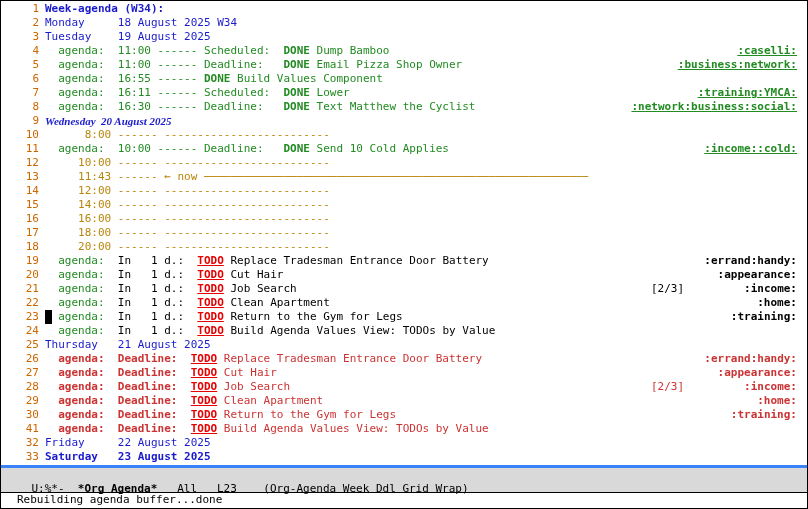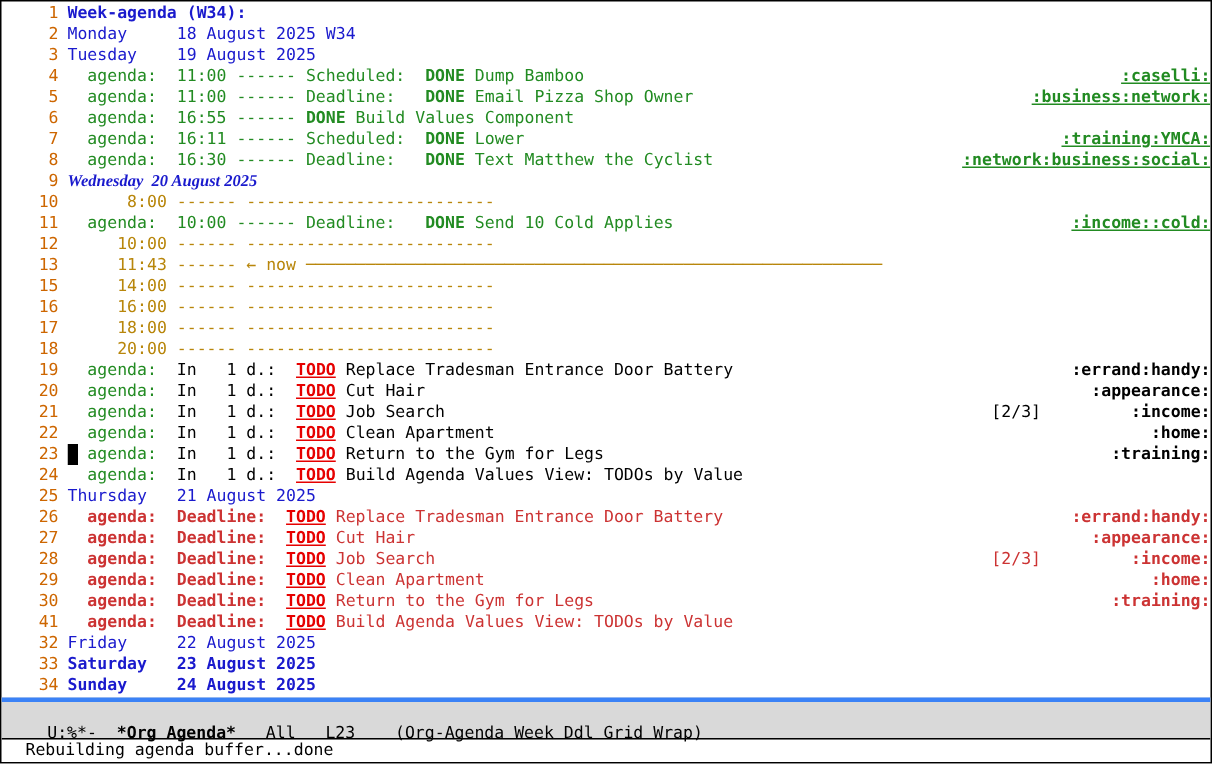--- a/index.html
+++ b/index.html
@@ -5,21 +5,21 @@
   html,body{margin:0;padding:0;background:#888;}
   .frame{
     width:808px;height:509px;box-sizing:border-box;
     border:1px solid #000;background:#fff;
     font-family:"DejaVu Sans Mono",monospace;font-size:11px;
     display:flex;flex-direction:column;overflow:hidden;
   }
   #buffer{flex:1;padding-top:1px;overflow:hidden;}
   .row{display:flex;height:14px;line-height:14px;white-space:pre;}
   .num{width:38px;padding-right:6px;text-align:right;color:#cd6600;flex:none;}
-  .content{flex:1;display:flex;overflow:hidden;white-space:pre;align-items:center;}
+  .content{flex:1;display:flex;padding-right:10px;overflow:hidden;white-space:pre;align-items:center;}
   .fill{flex:1;}
   .gap{width:60px;flex:none;}
 
   .blue{color:#1a1acd;}
   .blueb{color:#1a1acd;font-weight:bold;}
   .today{color:#1a1acd;font-weight:bold;font-style:italic;font-family:Liberation Serif, serif;}
   .green{color:#228b22;}
   .greenb{color:#228b22;font-weight:bold;}
   .grid{color:#b8860b;}
   .black{color:#000;}
@@ -51,20 +51,21 @@
       <div class="row"><span class="num">4</span><span class="content"><span class="green">  agenda:  11:00 ------ Scheduled:  </span><span class="greenb">DONE</span><span class="green"> Dump Bamboo</span><span class="fill"></span><span class="tagg">:caselli:</span></span></div>
       <div class="row"><span class="num">5</span><span class="content"><span class="green">  agenda:  11:00 ------ Deadline:   </span><span class="greenb">DONE</span><span class="green"> Email Pizza Shop Owner</span><span class="fill"></span><span class="tagg">:business:network:</span></span></div>
       <div class="row"><span class="num">6</span><span class="content"><span class="green">  agenda:  16:55 ------ </span><span class="greenb">DONE</span><span class="green"> Build Values Component</span></span></div>
       <div class="row"><span class="num">7</span><span class="content"><span class="green">  agenda:  16:11 ------ Scheduled:  </span><span class="greenb">DONE</span><span class="green"> Lower</span><span class="fill"></span><span class="tagg">:training:YMCA:</span></span></div>
       <div class="row"><span class="num">8</span><span class="content"><span class="green">  agenda:  16:30 ------ Deadline:   </span><span class="greenb">DONE</span><span class="green"> Text Matthew the Cyclist</span><span class="fill"></span><span class="tagg">:network:business:social:</span></span></div>
       <div class="row"><span class="num">9</span><span class="content"><span class="today">Wednesday  20 August 2025</span></span></div>
       <div class="row"><span class="num">10</span><span class="content"><span class="grid">      8:00 ------ -------------------------</span></span></div>
       <div class="row"><span class="num">11</span><span class="content"><span class="green">  agenda:  10:00 ------ Deadline:   </span><span class="greenb">DONE</span><span class="green"> Send 10 Cold Applies</span><span class="fill"></span><span class="tagg">:income::cold:</span></span></div>
       <div class="row"><span class="num">12</span><span class="content"><span class="grid">     10:00 ------ -------------------------</span></span></div>
       <div class="row"><span class="num">13</span><span class="content"><span class="grid">     11:43 ------ ← now ──────────────────────────────────────────────────────────</span></span></div>
+      <div class="row"><span class="num">14</span><span class="content"><span class="grid">     12:00 ------ -------------------------</span></span></div>
       <div class="row"><span class="num">15</span><span class="content"><span class="grid">     14:00 ------ -------------------------</span></span></div>
       <div class="row"><span class="num">16</span><span class="content"><span class="grid">     16:00 ------ -------------------------</span></span></div>
       <div class="row"><span class="num">17</span><span class="content"><span class="grid">     18:00 ------ -------------------------</span></span></div>
       <div class="row"><span class="num">18</span><span class="content"><span class="grid">     20:00 ------ -------------------------</span></span></div>
       <div class="row"><span class="num">19</span><span class="content"><span class="green">  agenda:  </span><span class="black">In   1 d.:  </span><span class="redb">TODO</span><span class="black"> Replace Tradesman Entrance Door Battery</span><span class="fill"></span><span class="tagk">:errand:handy:</span></span></div>
       <div class="row"><span class="num">20</span><span class="content"><span class="green">  agenda:  </span><span class="black">In   1 d.:  </span><span class="redb">TODO</span><span class="black"> Cut Hair</span><span class="fill"></span><span class="tagk">:appearance:</span></span></div>
       <div class="row"><span class="num">21</span><span class="content"><span class="green">  agenda:  </span><span class="black">In   1 d.:  </span><span class="redb">TODO</span><span class="black"> Job Search</span><span class="fill"></span><span class="black">[2/3]</span><span class="gap"></span><span class="tagk">:income:</span></span></div>
       <div class="row"><span class="num">22</span><span class="content"><span class="green">  agenda:  </span><span class="black">In   1 d.:  </span><span class="redb">TODO</span><span class="black"> Clean Apartment</span><span class="fill"></span><span class="tagk">:home:</span></span></div>
       <div class="row"><span class="num">23</span><span class="content"><span class="cursor"> </span><span class="green"> agenda:  </span><span class="black">In   1 d.:  </span><span class="redb">TODO</span><span class="black"> Return to the Gym for Legs</span><span class="fill"></span><span class="tagk">:training:</span></span></div>
       <div class="row"><span class="num">24</span><span class="content"><span class="green">  agenda:  </span><span class="black">In   1 d.:  </span><span class="redb">TODO</span><span class="black"> Build Agenda Values View: TODOs by Value</span></span></div>

